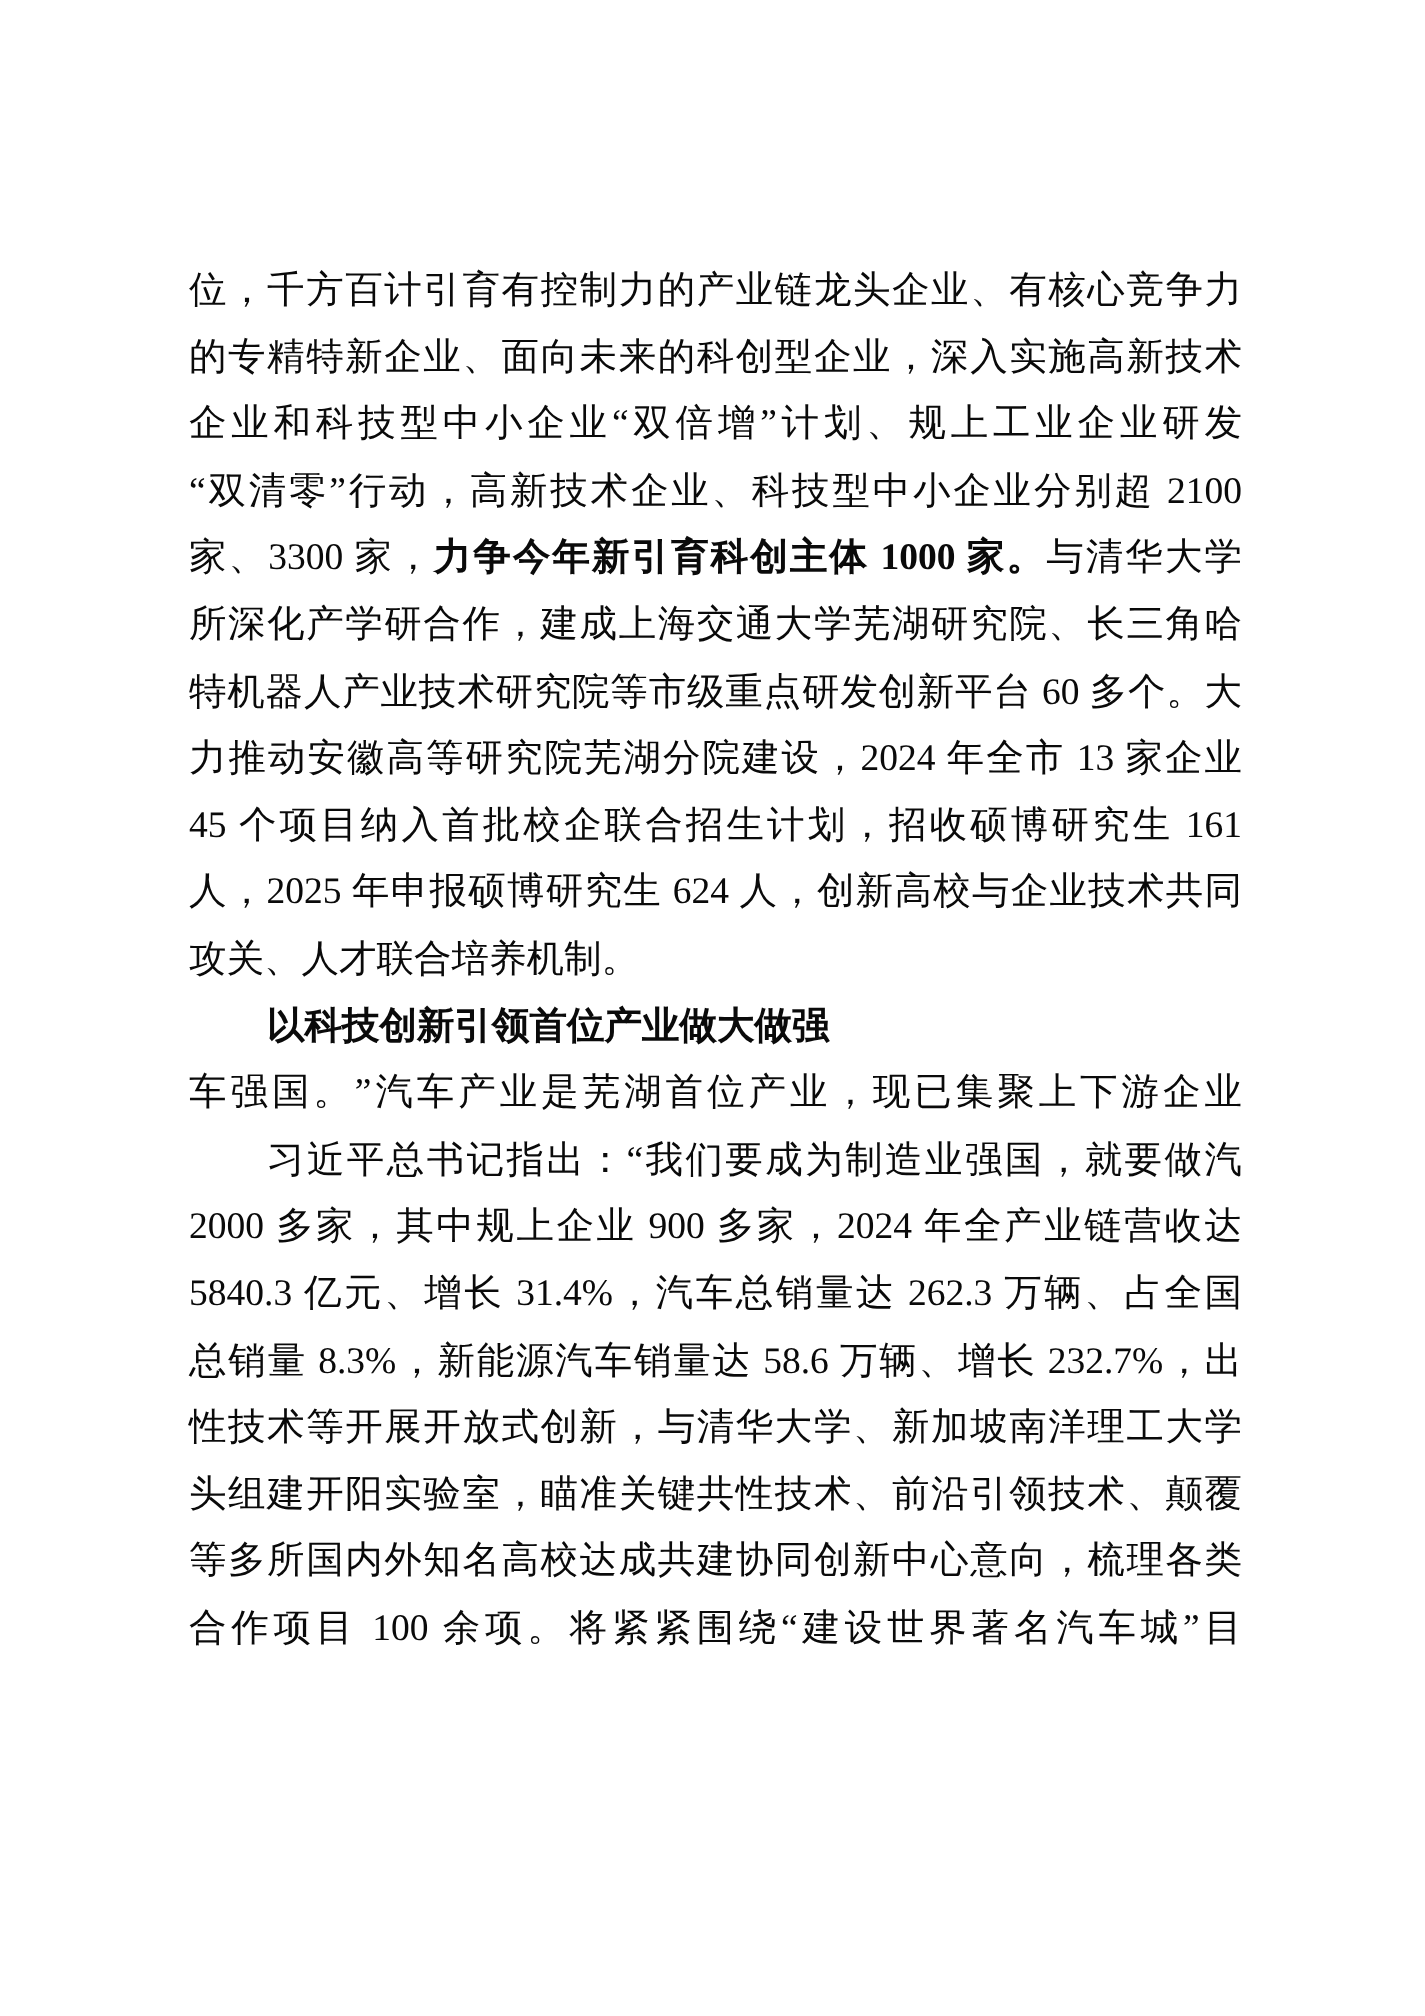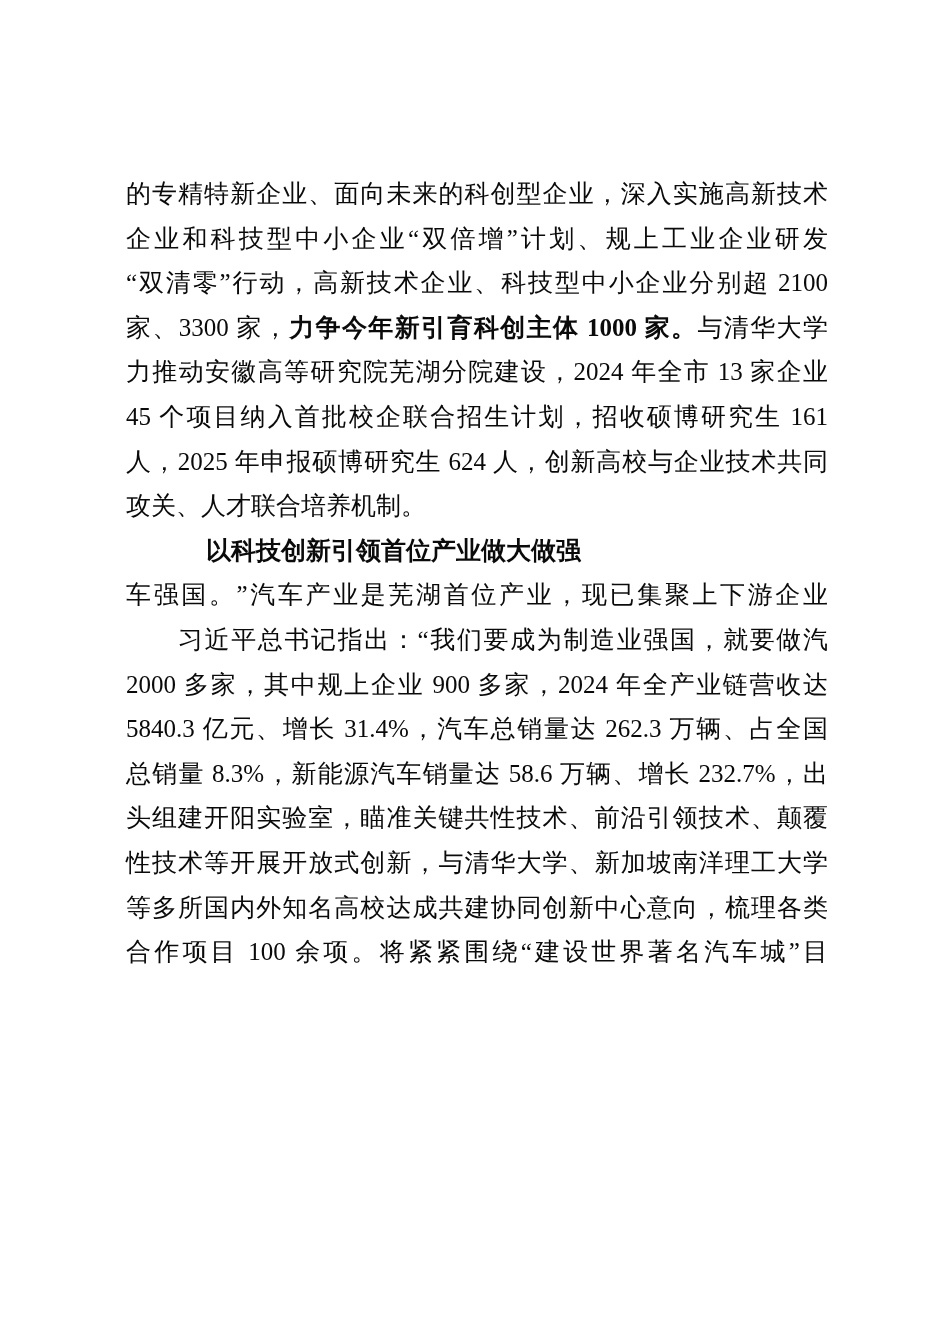--- a/index.html
+++ b/index.html
@@ -42,40 +42,42 @@
     text-indent: 52px;
   }
   .seg { font-weight: 400; }
   .seg.bold {
     font-family: Liberation Serif, serif;
     font-weight: 700;
   }
   .heading-seg {
     font-family: "Liberation Sans", "DejaVu Sans", sans-serif;
     font-weight: 700;
-    margin-left: 28px;
   }
 </style>
 </head>
 <body>
 
 <div class="page">
   <div class="doc-body" style="background: rgb(255, 255, 255); color: rgb(10, 10, 10);">
+      <div class="line"><span class="seg">位，千方百计引育有控制力的产业链龙头企业、有核心竞争力</span></div>
       <div class="line"><span class="seg">的专精特新企业、面向未来的科创型企业，深入实施高新技术</span></div>
       <div class="line"><span class="seg">企业和科技型中小企业“双倍增”计划、规上工业企业研发</span></div>
       <div class="line"><span class="seg">“双清零”行动，高新技术企业、科技型中小企业分别超 2100</span></div>
       <div class="line"><span class="seg">家、3300 家，</span><span class="seg bold">力争今年新引育科创主体 1000 家。</span><span class="seg">与清华大学</span></div>
+      <div class="line"><span class="seg">所深化产学研合作，建成上海交通大学芜湖研究院、长三角哈</span></div>
+      <div class="line"><span class="seg">特机器人产业技术研究院等市级重点研发创新平台 60 多个。大</span></div>
       <div class="line"><span class="seg">力推动安徽高等研究院芜湖分院建设，2024 年全市 13 家企业</span></div>
       <div class="line"><span class="seg">45 个项目纳入首批校企联合招生计划，招收硕博研究生 161</span></div>
       <div class="line"><span class="seg">人，2025 年申报硕博研究生 624 人，创新高校与企业技术共同</span></div>
       <div class="line flush"><span class="seg">攻关、人才联合培养机制。</span></div>
       <div class="line indent flush"><span class="seg bold heading-seg">以科技创新引领首位产业做大做强</span></div>
       <div class="line"><span class="seg">车强国。”汽车产业是芜湖首位产业，现已集聚上下游企业</span></div>
       <div class="line indent"><span class="seg">习近平总书记指出：“我们要成为制造业强国，就要做汽</span></div>
       <div class="line"><span class="seg">2000 多家，其中规上企业 900 多家，2024 年全产业链营收达</span></div>
       <div class="line"><span class="seg">5840.3 亿元、增长 31.4%，汽车总销量达 262.3 万辆、占全国</span></div>
       <div class="line"><span class="seg">总销量 8.3%，新能源汽车销量达 58.6 万辆、增长 232.7%，出</span></div>
+      <div class="line"><span class="seg">性技术等开展开放式创新，与清华大学、新加坡南洋理工大学</span></div>
       <div class="line"><span class="seg">头组建开阳实验室，瞄准关键共性技术、前沿引领技术、颠覆</span></div>
-      <div class="line"><span class="seg">性技术等开展开放式创新，与清华大学、新加坡南洋理工大学</span></div>
       <div class="line"><span class="seg">等多所国内外知名高校达成共建协同创新中心意向，梳理各类</span></div>
       <div class="line"><span class="seg">合作项目 100 余项。将紧紧围绕“建设世界著名汽车城”目</span></div>
     </div>
 </div>
 
 </body></html>

